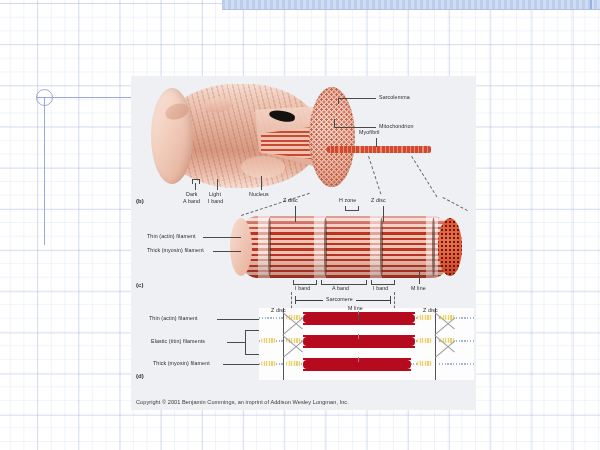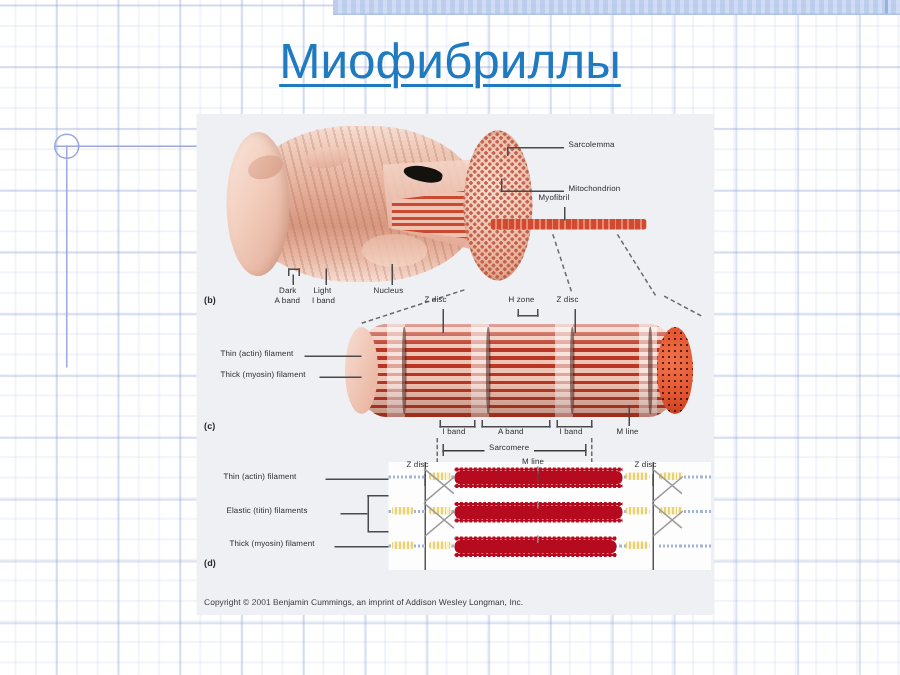--- a/index.html
+++ b/index.html
@@ -450,23 +450,20 @@
 <div class="slide">
 
   <div class="top-band">
     <div class="top-band-tick"></div>
   </div>
 
   <div class="deco-hline"></div>
   <div class="deco-vline"></div>
   <div class="deco-circle"></div>
 
-  <div class="title">
-    <span class="t">Миофибриллы</span>
-  </div>
 
   <div class="figure">
 
     <div class="fiber">
       <div class="fiber-body"></div>
       <div class="fiber-left-cap">
         <div class="fiber-left-hole"></div>
       </div>
       <div class="nucleus-bump2"></div>
       <div class="nucleus-bump"></div>

